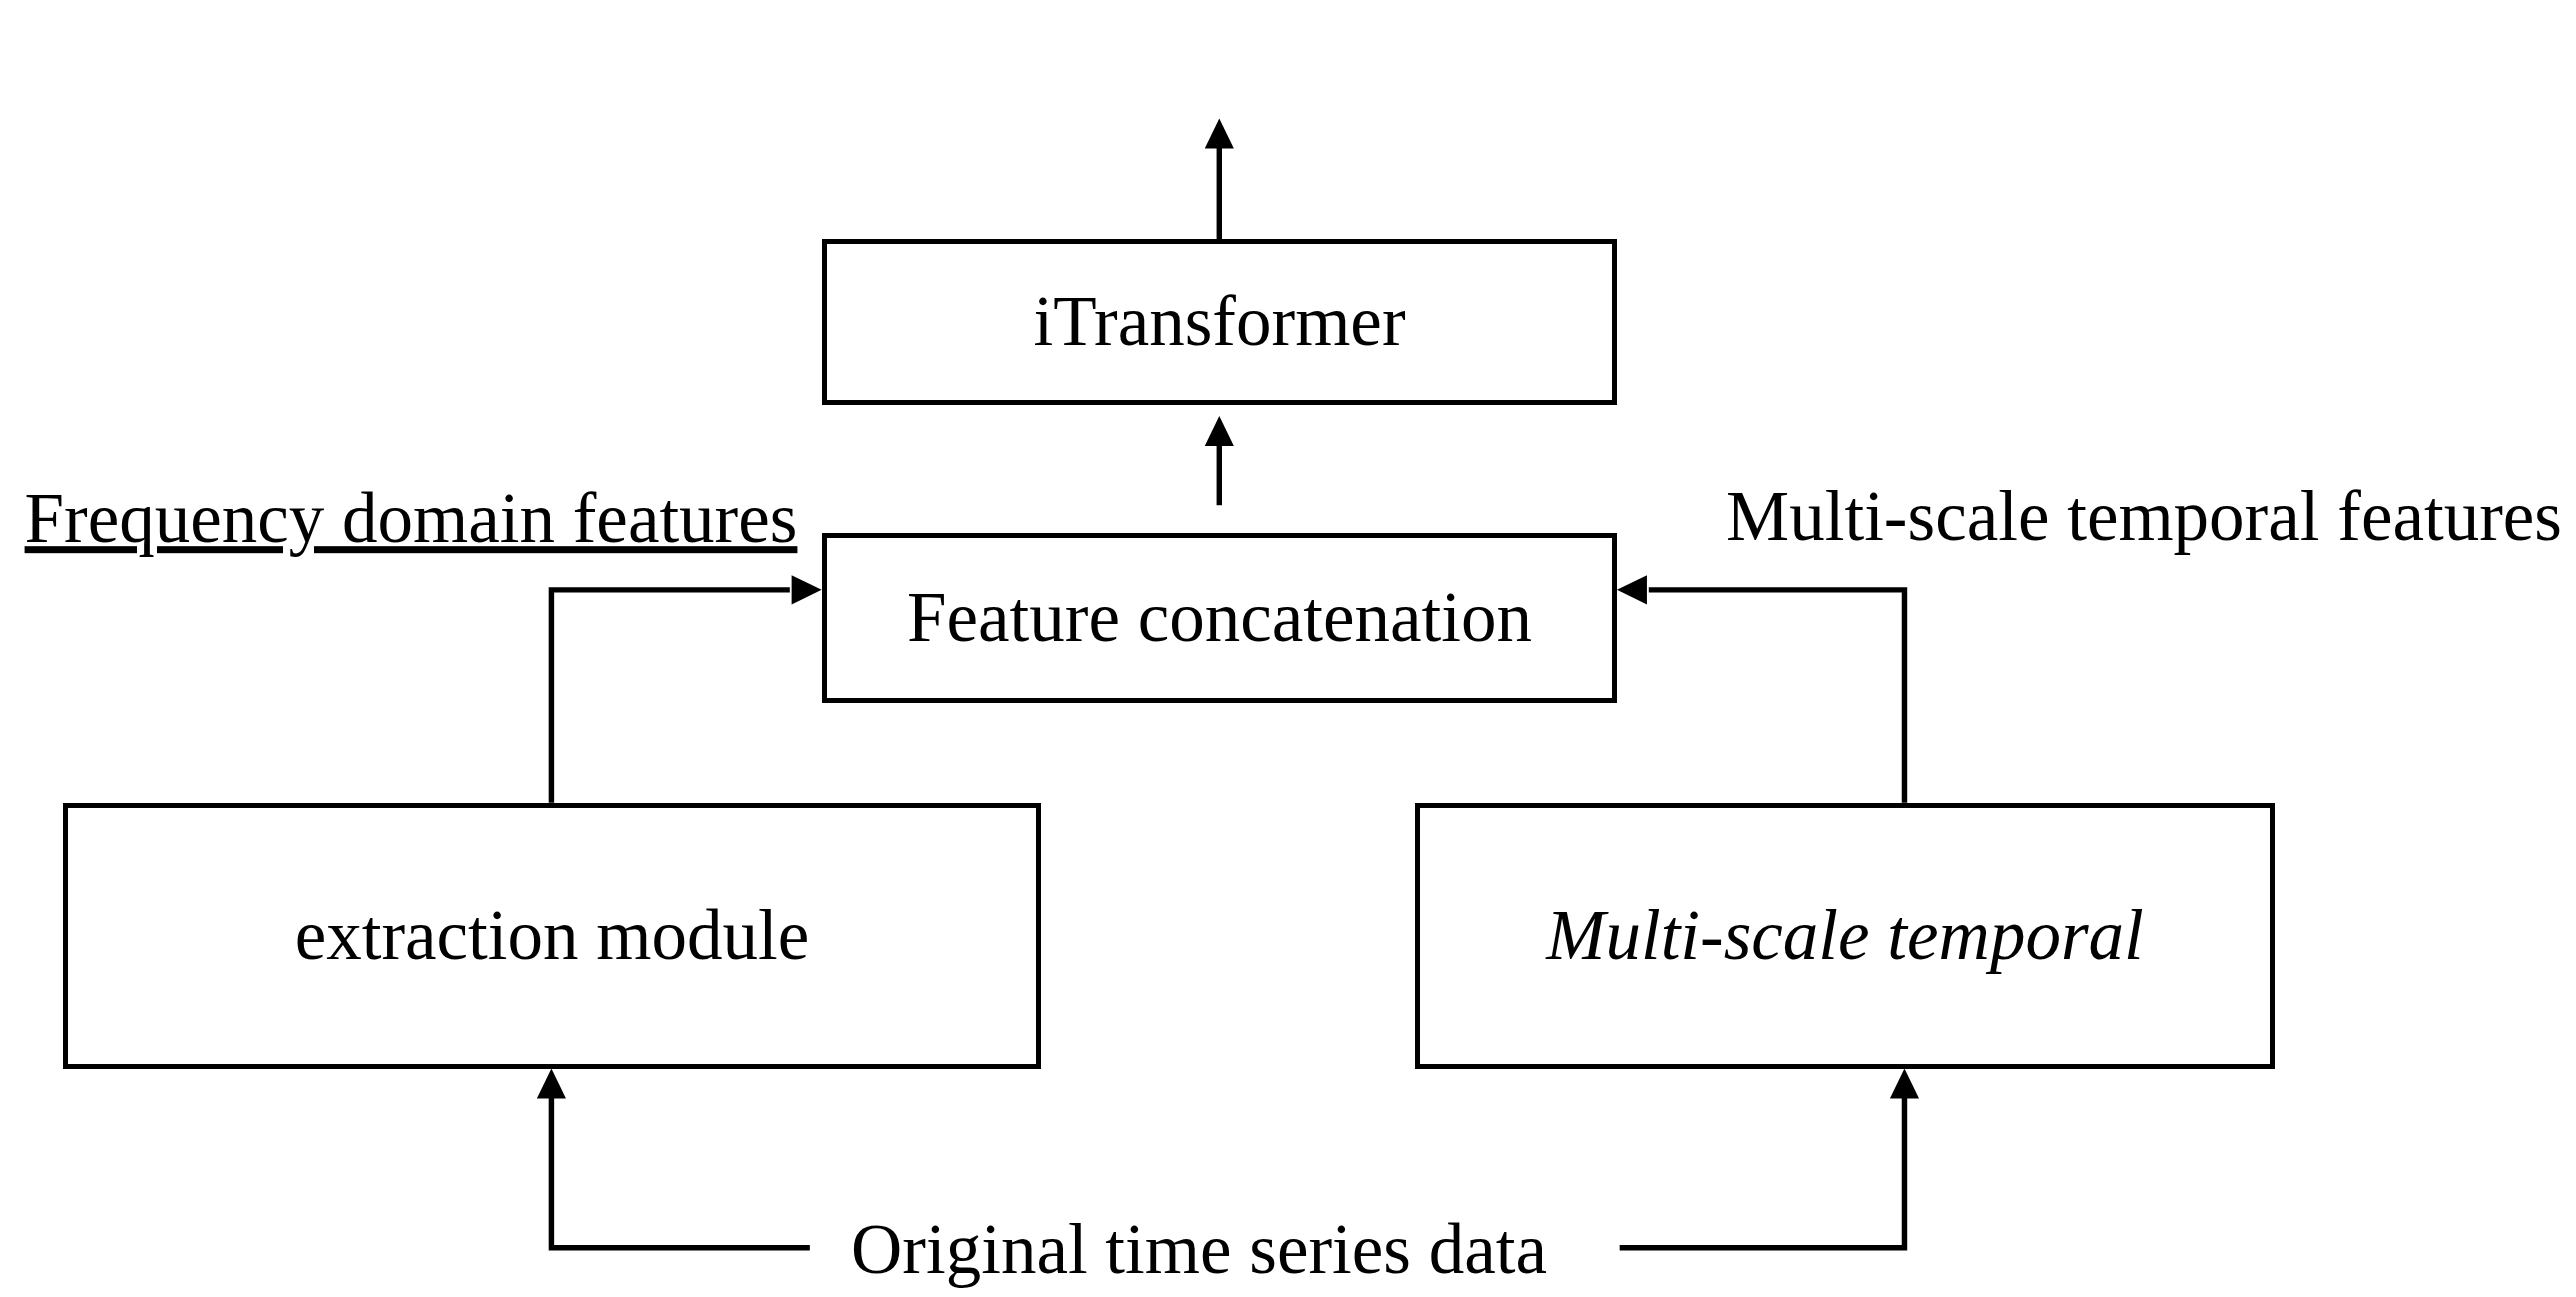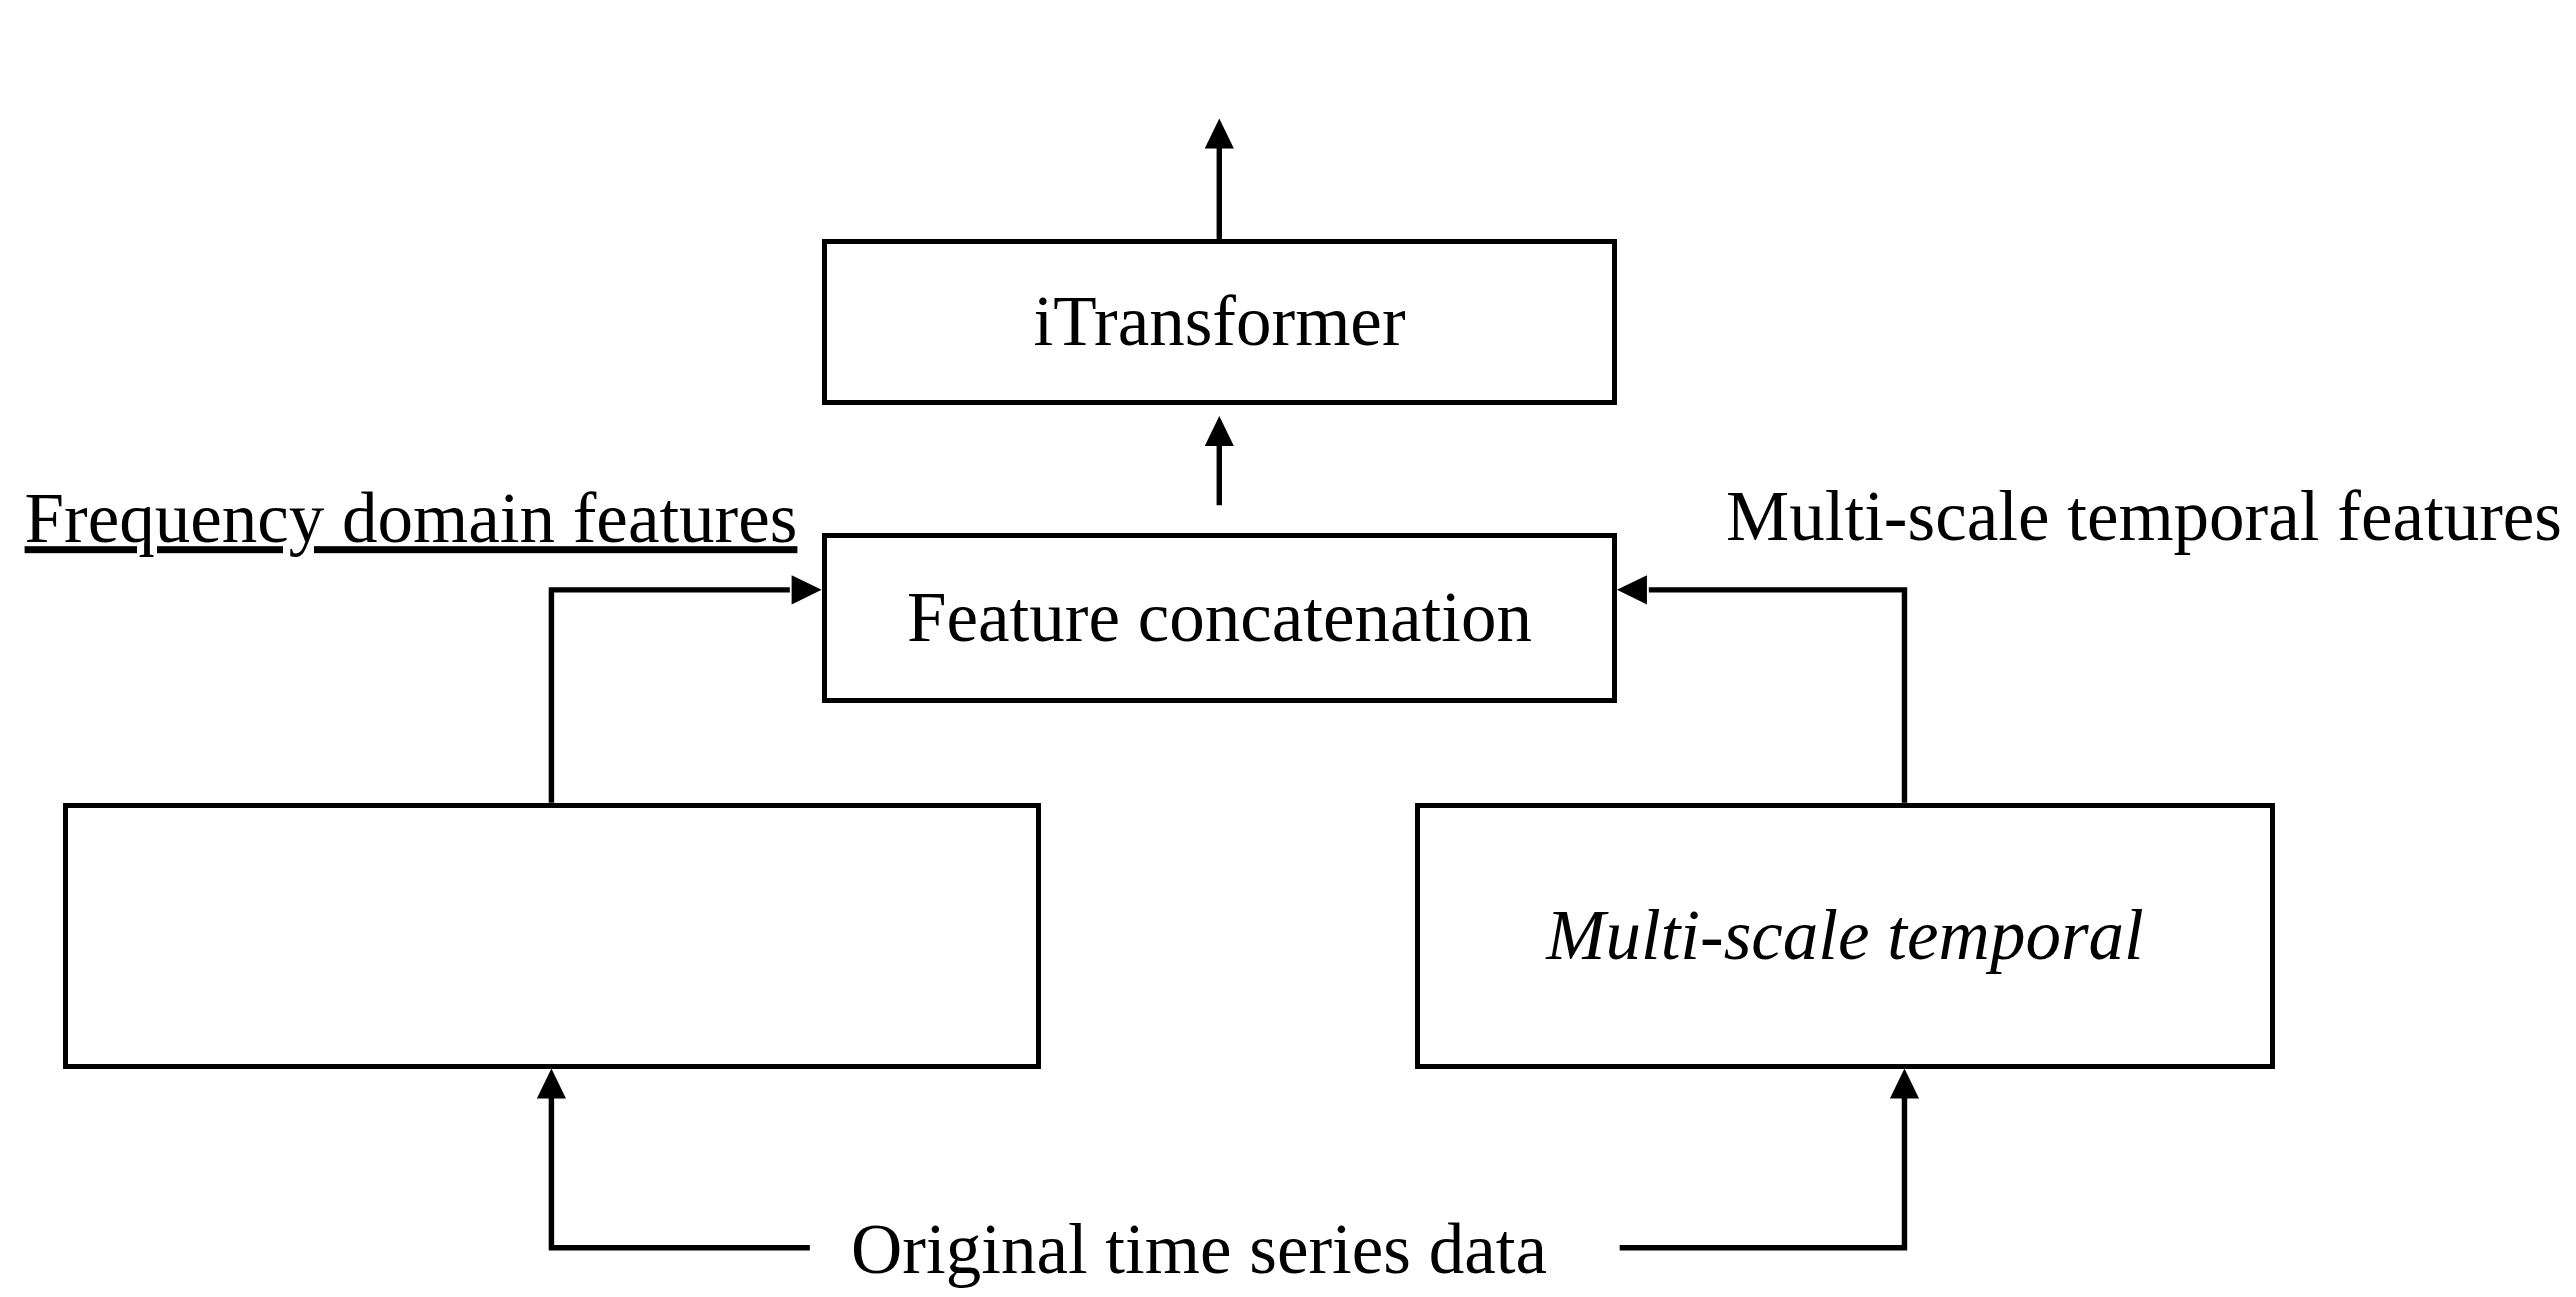--- a/index.html
+++ b/index.html
@@ -81,20 +81,21 @@
 
   <div class="flabel" id="label-freq-features">Frequency domain features</div>
 
   <div class="box" id="box-concat">
     <span>Feature concatenation</span>
   </div>
 
   <div class="flabel" id="label-temporal-features">Multi-scale temporal features</div>
 
   <div class="box" id="box-freq">
+    <span>extraction module</span>
   </div>
 
   <div class="box" id="box-temporal">
     <span>Multi-scale temporal</span>
   </div>
 
   <div class="flabel" id="label-original">Original time series data</div>
 
 </div>
 

